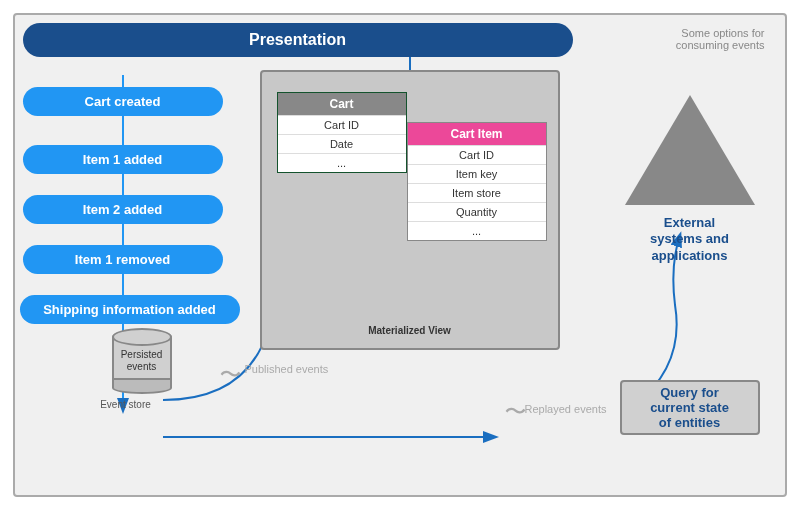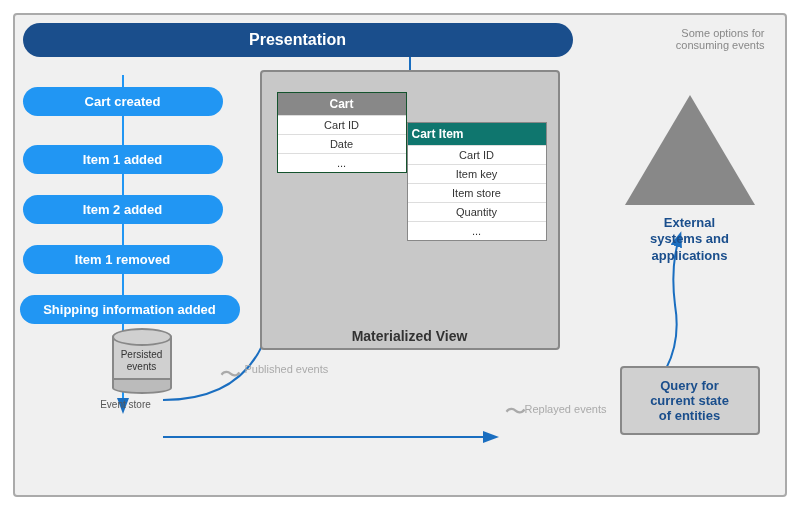--- a/index.html
+++ b/index.html
@@ -72,25 +72,25 @@
       width: 300px;
       height: 280px;
       background: #c8c8c8;
       border: 2px solid #888;
       border-radius: 4px;
       z-index: 8;
     }
 
     .materialized-label {
       position: absolute;
-      bottom: 4px;
+      bottom: 12px;
       left: 0;
       right: 0;
       text-align: center;
-      font-size: 14px;
+      font-size: 10px;
       font-weight: bold;
       color: #333;
     }
 
     
     .cart-table {
       position: absolute;
       top: 20px;
       left: 15px;
       width: 130px;
@@ -121,24 +121,25 @@
       position: absolute;
       top: 50px;
       left: 145px;
       width: 140px;
       background: #fff;
       border: 1px solid #888;
       z-index: 10;
     }
 
     .cart-item-table-header {
-      background: #0f766e;
+      background: #ec4899;
       color: #fff;
       font-size: 12px;
       font-weight: bold;
+      text-align: center;
       padding: 4px;
     }
 
     .cart-item-table-row {
       font-size: 11px;
       text-align: center;
       padding: 3px 4px;
       border-top: 1px solid #ddd;
       color: #333;
     }
@@ -250,21 +251,21 @@
 
     
     .query-box {
       position: absolute;
       bottom: 60px;
       right: 25px;
       width: 140px;
       background: #d0d0d0;
       border: 2px solid #888;
       border-radius: 4px;
-      padding: 10px;
+      padding: 3px;
       font-size: 13px;
       font-weight: bold;
       color: #1a4e8c;
       text-align: center;
       z-index: 10;
     }
 
     
     .wave-symbol {
       position: absolute;

